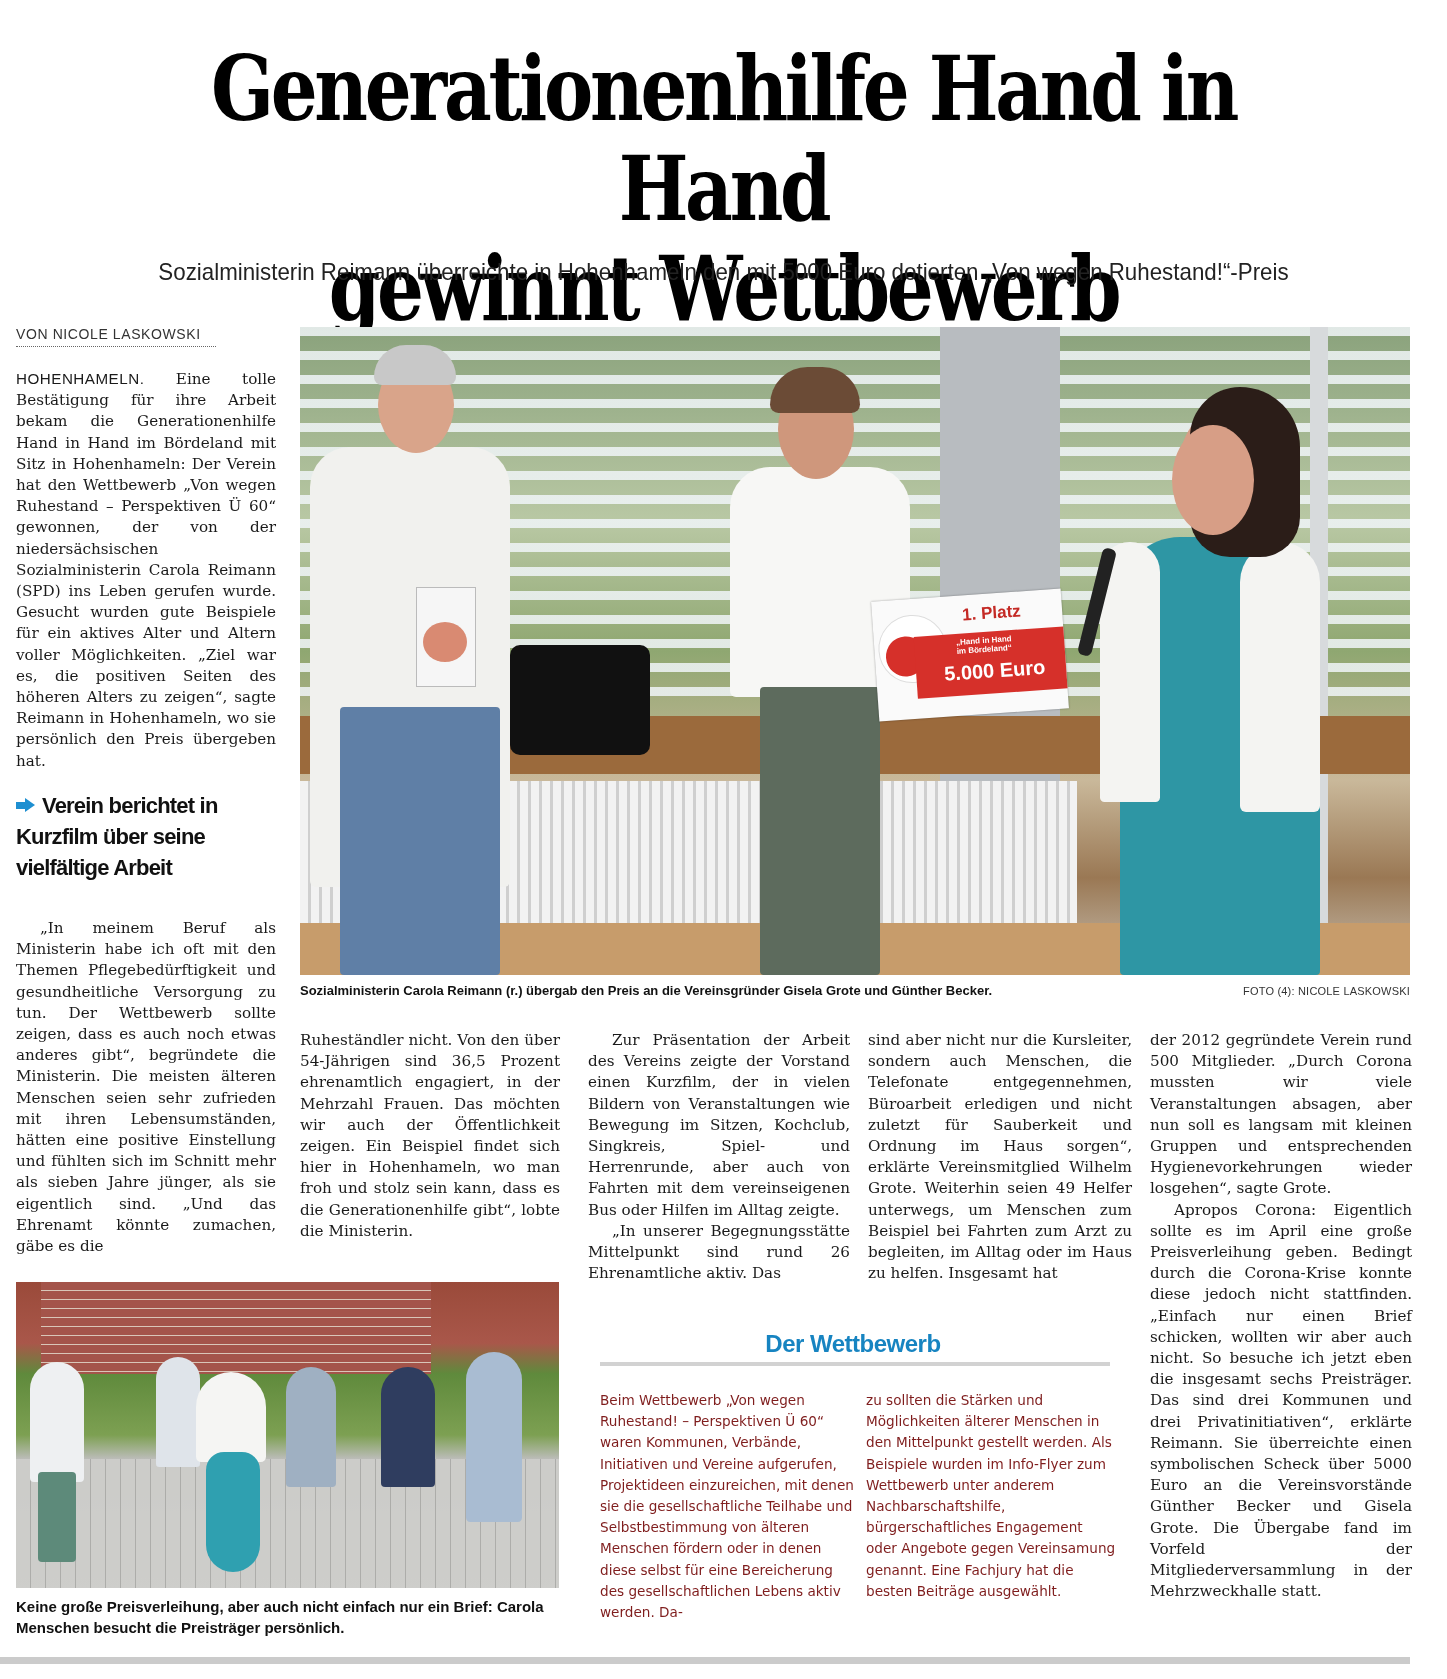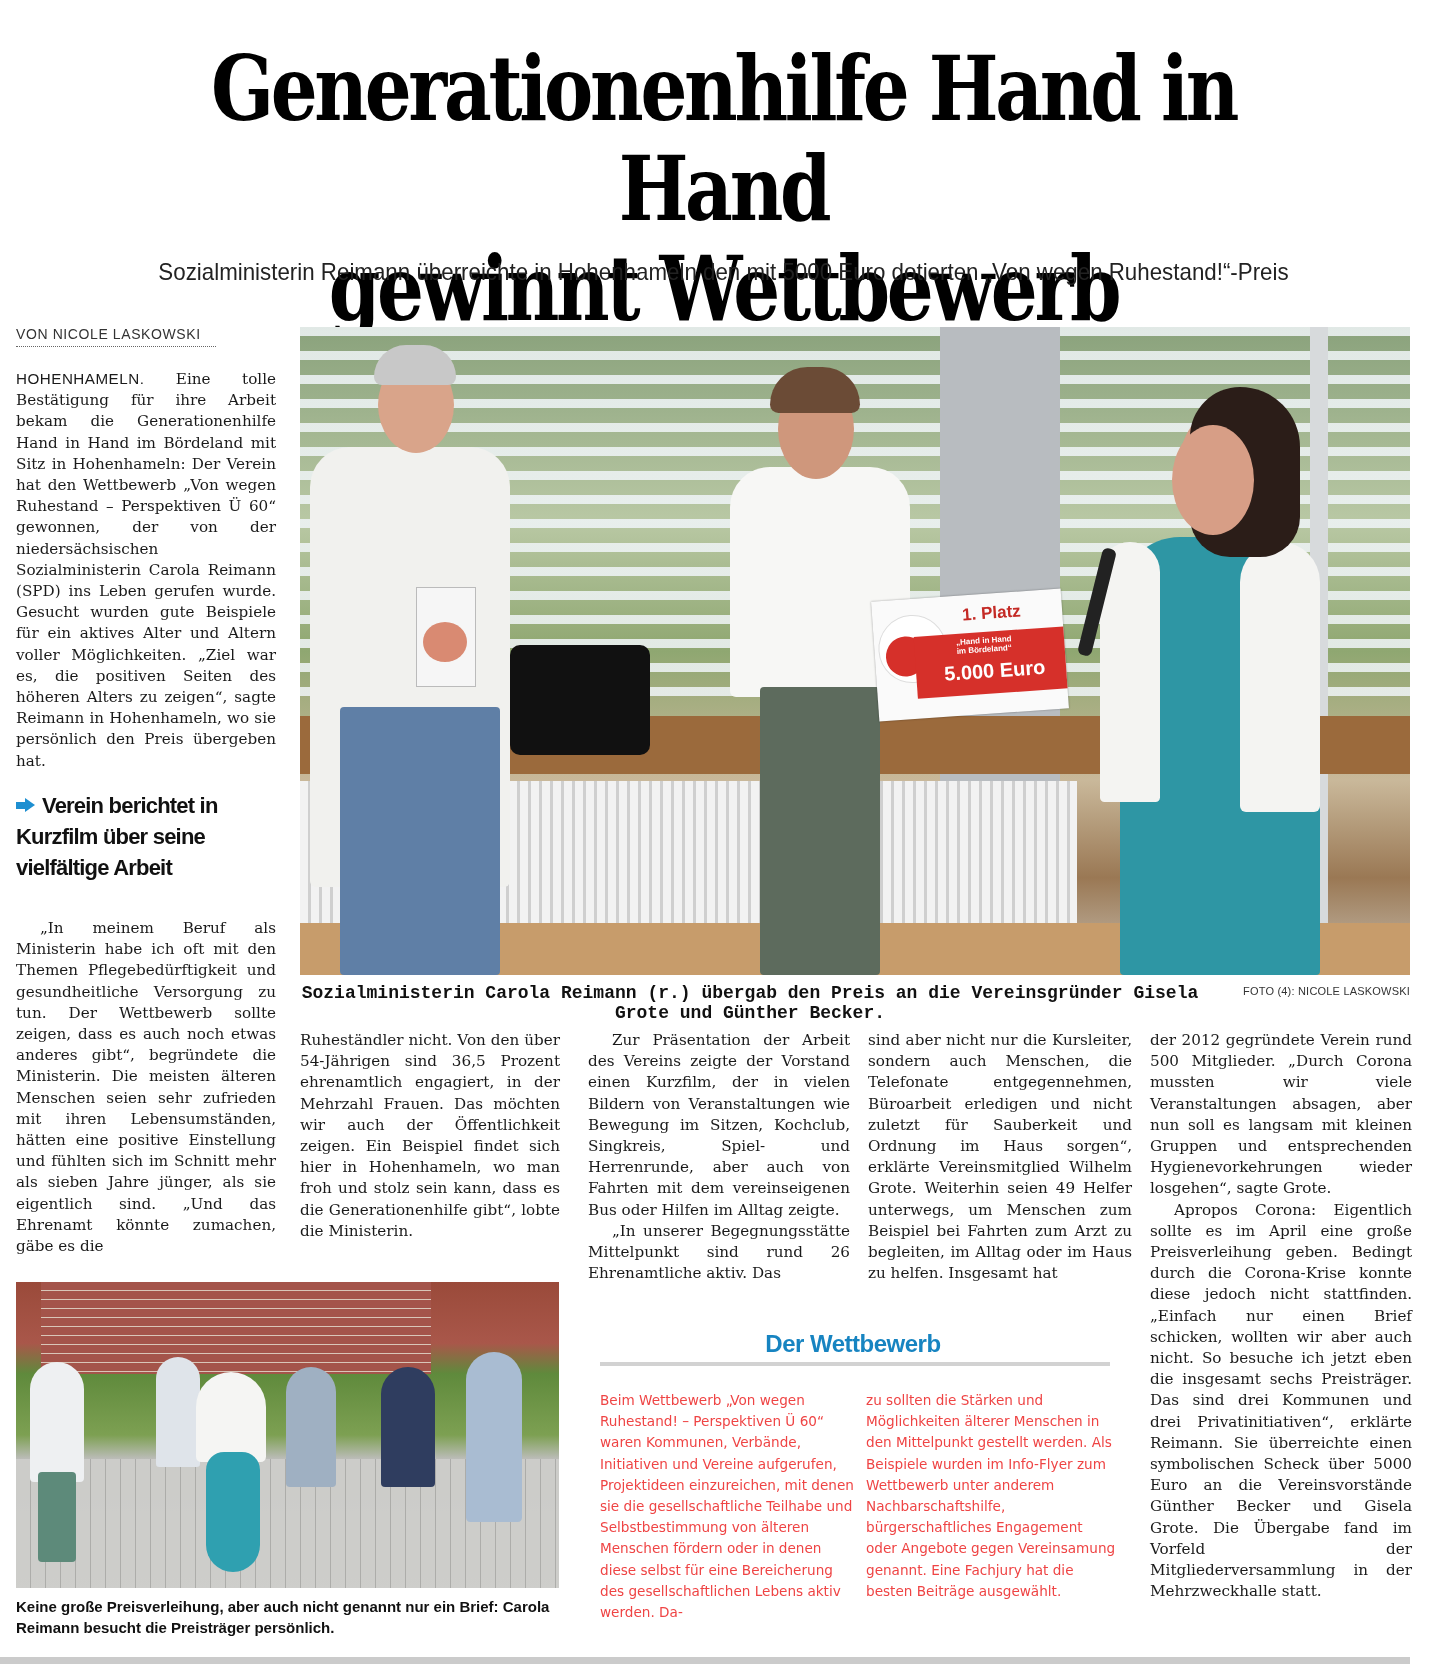--- a/index.html
+++ b/index.html
@@ -99,22 +99,22 @@
   }
   .check .band { position: absolute; left: 40px; top: 38px; width: 150px; height: 62px; background: #d6302a; }
   .check .place { position: absolute; left: 90px; top: 10px; font-size: 17px; font-weight: bold; color: #c42a25; }
   .check .org { position: absolute; left: 82px; top: 42px; font-size: 8px; color: #fff; line-height: 9px; font-weight: bold; }
   .check .amount { position: absolute; left: 68px; top: 66px; font-size: 20px; font-weight: bold; color: #fff; }
   .check .seal { position: absolute; left: 4px; top: 16px; width: 66px; height: 66px; border-radius: 50%; background: #fff; border: 1px solid #ddd; }
   .check .seal::after { content: ""; position: absolute; left: 6px; top: 20px; width: 40px; height: 40px; border-radius: 50%; background: #d6302a; }
 
   .caption-main {
     left: 300px; top: 983px; width: 900px;
-    font-family: Liberation Mono, monospace;
-    font-weight: bold; font-size: 18px; color: #111; text-align: center;
+    font-family: Liberation Sans, sans-serif;
+    font-weight: bold; font-size: 13px; color: #111;
   }
   .credit {
     left: 1210px; top: 985px; width: 200px; text-align: right;
     font-family: "Liberation Sans", sans-serif;
     font-size: 11px; color: #333; letter-spacing: 0.2px;
   }
 
   .photo-small {
     left: 16px; top: 1282px; width: 543px; height: 306px;
     overflow: hidden;
@@ -137,21 +137,21 @@
 
   .box-title {
     left: 598px; top: 1330px; width: 510px; text-align: center;
     font-family: "Liberation Sans", sans-serif;
     font-weight: bold; font-size: 24px; color: #1784c1;
     letter-spacing: -0.5px;
   }
   .box-rule-top { left: 600px; top: 1362px; width: 510px; height: 4px; background: #d2d2d2; }
   .box-col {
     font-family: "DejaVu Sans", sans-serif;
-    font-size: 13.6px; line-height: 21.2px; color: #ef4444;
+    font-size: 13.6px; line-height: 21.2px; color: #7f1d1d;
   }
   .box-col p { margin: 0; }
   .box-col1 { left: 600px; top: 1390px; width: 256px; }
   .box-col2 { left: 866px; top: 1390px; width: 250px; }
 
   .rule-bottom { left: 0; top: 1657px; width: 1410px; height: 7px; background: #cbcbcb; }
 </style>
 </head>
 <body>
 
@@ -247,21 +247,21 @@
   <div class="person" style="left:14px;top:80px;width:54px;height:120px;background:#eef0f2;"></div>
   <div class="person" style="left:22px;top:190px;width:38px;height:90px;background:#5d8a7a;border-radius:4px;"></div>
   <div class="person" style="left:140px;top:75px;width:44px;height:110px;background:#dfe4ea;"></div>
   <div class="person" style="left:180px;top:90px;width:70px;height:90px;background:#f5f5f3;"></div>
   <div class="person" style="left:190px;top:170px;width:54px;height:120px;background:#2fa0b0;border-radius:20px 20px 30px 30px;"></div>
   <div class="person" style="left:270px;top:85px;width:50px;height:120px;background:#9fb0c2;"></div>
   <div class="person" style="left:365px;top:85px;width:54px;height:120px;background:#2f3d5f;"></div>
   <div class="person" style="left:450px;top:70px;width:56px;height:170px;background:#a9bcd2;"></div>
 </div>
 
-<div class="abs caption-small">Keine große Preisverleihung, aber auch nicht genannt nur ein Brief: Carola Reimann besucht die Preisträger persönlich.</div>
+<div class="abs caption-small">Keine große Preisverleihung, aber auch nicht einfach nur ein Brief: Carola Menschen besucht die Preisträger persönlich.</div>
 
 <div class="abs box-title">Der Wettbewerb</div>
 <div class="abs box-rule-top"></div>
 <div class="abs box-col box-col1">
   <p>Beim Wettbewerb „Von wegen Ruhestand! – Perspektiven Ü 60“ waren Kommunen, Verbände, Initiativen und Vereine aufgerufen, Projektideen einzureichen, mit denen sie die gesellschaftliche Teilhabe und Selbstbestimmung von älteren Menschen fördern oder in denen diese selbst für eine Bereicherung des gesellschaftlichen Lebens aktiv werden. Da-</p>
 </div>
 <div class="abs box-col box-col2">
   <p>zu sollten die Stärken und Möglichkeiten älterer Menschen in den Mittelpunkt gestellt werden. Als Beispiele wurden im Info-Flyer zum Wettbewerb unter anderem Nachbarschaftshilfe, bürgerschaftliches Engagement oder Angebote gegen Vereinsamung genannt. Eine Fachjury hat die besten Beiträge ausgewählt.</p>
 </div>
 

